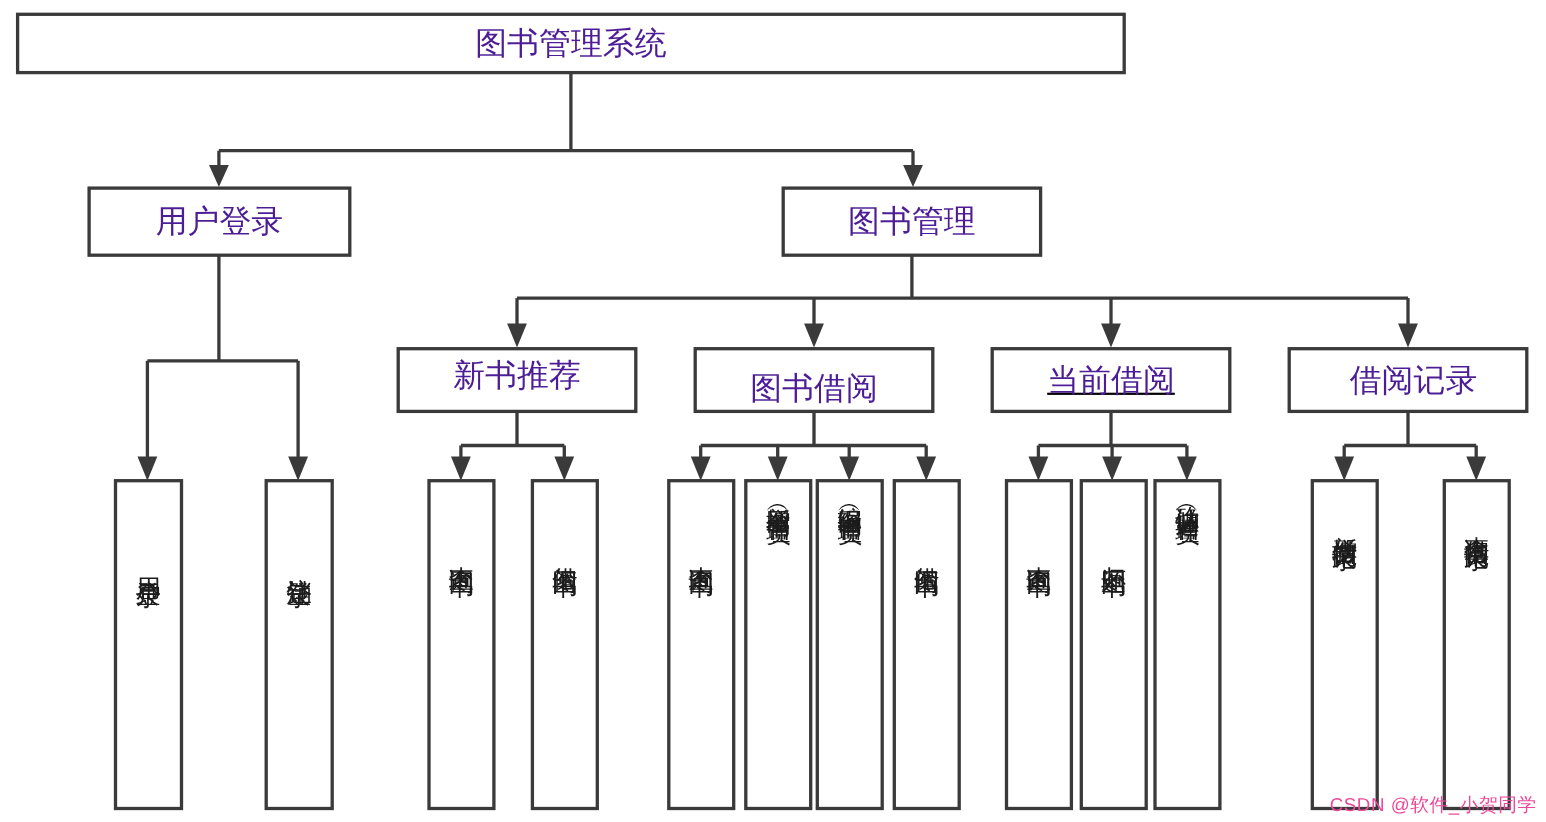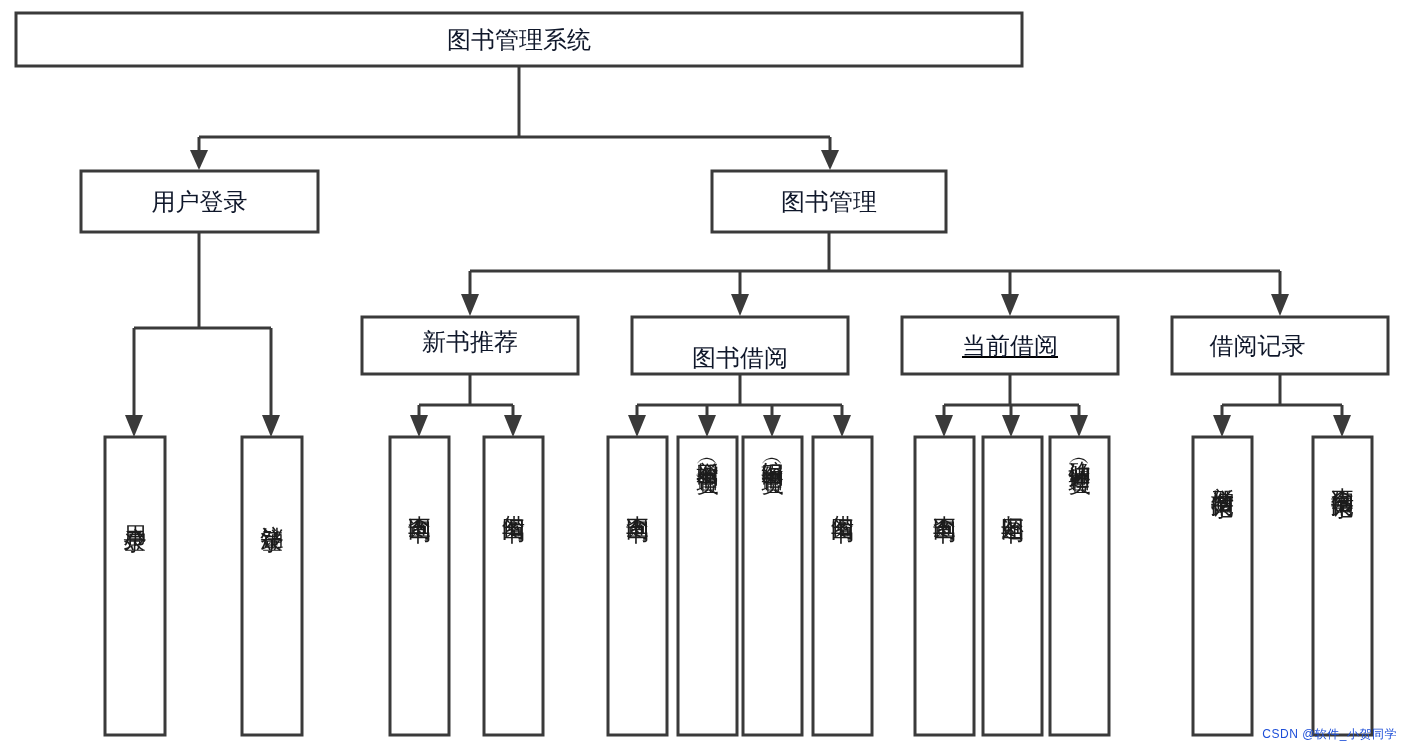--- a/index.html
+++ b/index.html
@@ -60,31 +60,31 @@
   }
   .hlabel-wrap {
     position: absolute;
     display: flex;
     align-items: center;
     justify-content: center;
     pointer-events: none;
   }
   .hlabel-text {
     font-family: "Liberation Sans", "DejaVu Sans", sans-serif;
-    font-size: 24px;
-    color: #0f172a;
+    font-size: 29px;
+    color: #4c1d95;
     white-space: nowrap;
   }
   #watermark {
     position: absolute;
     right: 8px;
     bottom: 4px;
     font-family: "Liberation Sans", "DejaVu Sans", sans-serif;
-    font-size: 12px;
-    color: #1d4ed8;
+    font-size: 17px;
+    color: #ec4899;
     letter-spacing: 0.5px;
     user-select: none;
   }
 </style>
 </head>
 <body>
 
 <div id="diagram-root">
 
   <svg class="flow" viewBox="0 0 1405 747" xmlns="http://www.w3.org/2000/svg">
@@ -192,21 +192,21 @@
 
   <div class="hlabel-wrap" style="left:362px; top:317px; width:216px; height:49px;">
     <span class="hlabel-text">新书推荐</span>
   </div>
   <div class="hlabel-wrap" style="left:632px; top:317px; width:216px; height:57px;align-items:flex-end;">
     <span class="hlabel-text">图书借阅</span>
   </div>
   <div class="hlabel-wrap" style="left:902px; top:317px; width:216px; height:57px;text-decoration:underline;">
     <span class="hlabel-text">当前借阅</span>
   </div>
-  <div class="hlabel-wrap" style="left:1172px; top:317px; width:171px; height:57px;">
+  <div class="hlabel-wrap" style="left:1172px; top:317px; width:171px; height:57px;justify-content:flex-end;">
     <span class="hlabel-text">借阅记录</span>
   </div>
 
   <div class="vlabel-wrap" style="left:105px; top:437px; width:60px; height:298px;">
     <span class="vlabel-text" style="margin-top:70px;">用户登录</span>
   </div>
   <div class="vlabel-wrap" style="left:242px; top:437px; width:60px; height:298px;">
     <span class="vlabel-text" style="margin-top:70px;">注销登录</span>
   </div>
 

